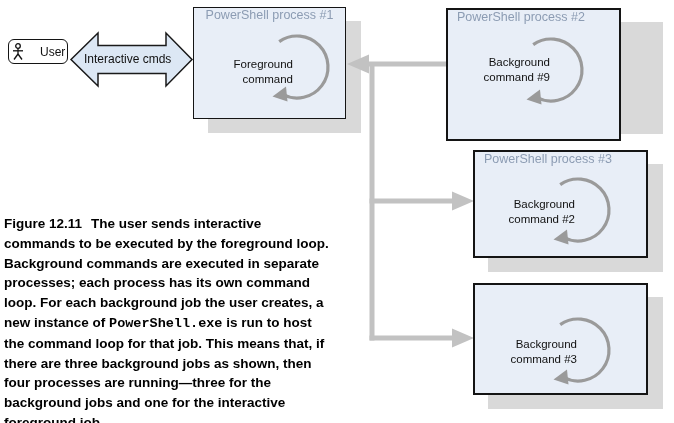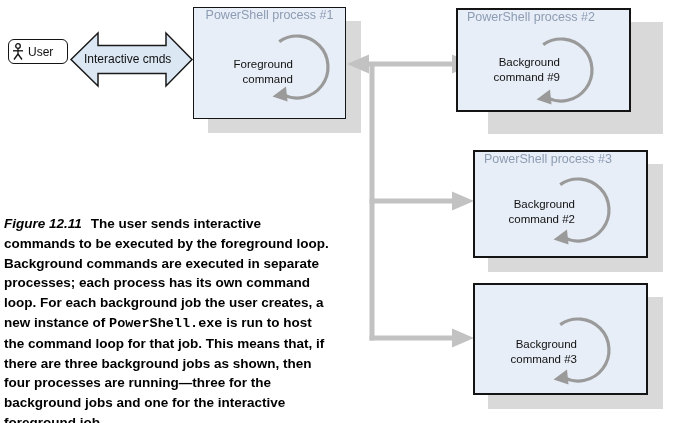--- a/index.html
+++ b/index.html
@@ -20,33 +20,33 @@
   .proc-title.centered { text-align:center; }
   .proc-title.lefted { text-align:left; padding-left:9px; }
   .loop-svg { position:absolute; }
   .cmd {
     position:absolute; width:90px; text-align:right; font-size:11.5px;
     line-height:15px; color:#111; white-space:nowrap;
   }
   .user-box {
     position:absolute; left:8px; top:39px; width:60px; height:25px;
     box-sizing:border-box; background:#ffffff; border:1.5px solid #141414;
-    border-radius:6px; display:flex; align-items:center; gap:4px;
+    border-radius:6px; display:flex; align-items:center; gap:16px;
     padding-left:3px; z-index:2;
   }
   .user-label { font-size:12px; color:#111; }
   .arrow-label {
     position:absolute; left:84px; top:52px; width:96px; text-align:left;
     font-size:12px; color:#111; z-index:2; white-space:nowrap;
   }
   .caption {
     position:absolute; left:4px; top:214px; width:330px; z-index:2;
     font-size:13.5px; line-height:19.8px; font-weight:700; color:#000;
   }
-  .caption .fig-label { margin-right:9px;font-style:italic; }
+  .caption .fig-label { margin-right:9px; }
   .caption code {
     font-family:"Liberation Mono","DejaVu Sans Mono",monospace;
     font-weight:700; font-size:13.5px;
   }
 </style>
 </head>
 <body>
 
 <div class="canvas">
 
@@ -89,21 +89,21 @@
     <svg class="loop-svg" style="left:66px; top:22px;" width="74" height="74" viewBox="0 0 74 74">
       <path d="M 19.2 11.6 A 31 31 0 1 1 22.5 64.4" fill="none" stroke="#9a9a9a" stroke-width="3.2"></path>
       <polygon points="12.5,66.5 26,56.5 27.5,71.5" fill="#9a9a9a"></polygon>
     </svg>
     <div class="cmd" style="left:9px; top:49px;">
       <div>Foreground</div>
       <div>command</div>
     </div>
   </div>
 
-  <div class="proc-box" style="left:456px; top:8px; width:175px; height:104px;">
+  <div class="proc-box" style="left:446px; top:8px; width:175px; height:133px;">
     <div class="proc-title lefted">PowerShell process #2</div>
     <svg class="loop-svg" style="left:66px; top:23px;" width="74" height="74" viewBox="0 0 74 74">
       <path d="M 19.2 11.6 A 31 31 0 1 1 22.5 64.4" fill="none" stroke="#9a9a9a" stroke-width="3.2"></path>
       <polygon points="12.5,66.5 26,56.5 27.5,71.5" fill="#9a9a9a"></polygon>
     </svg>
     <div class="cmd" style="left:12px; top:45px;">
       <div>Background</div>
       <div>command #9</div>
     </div>
   </div>

